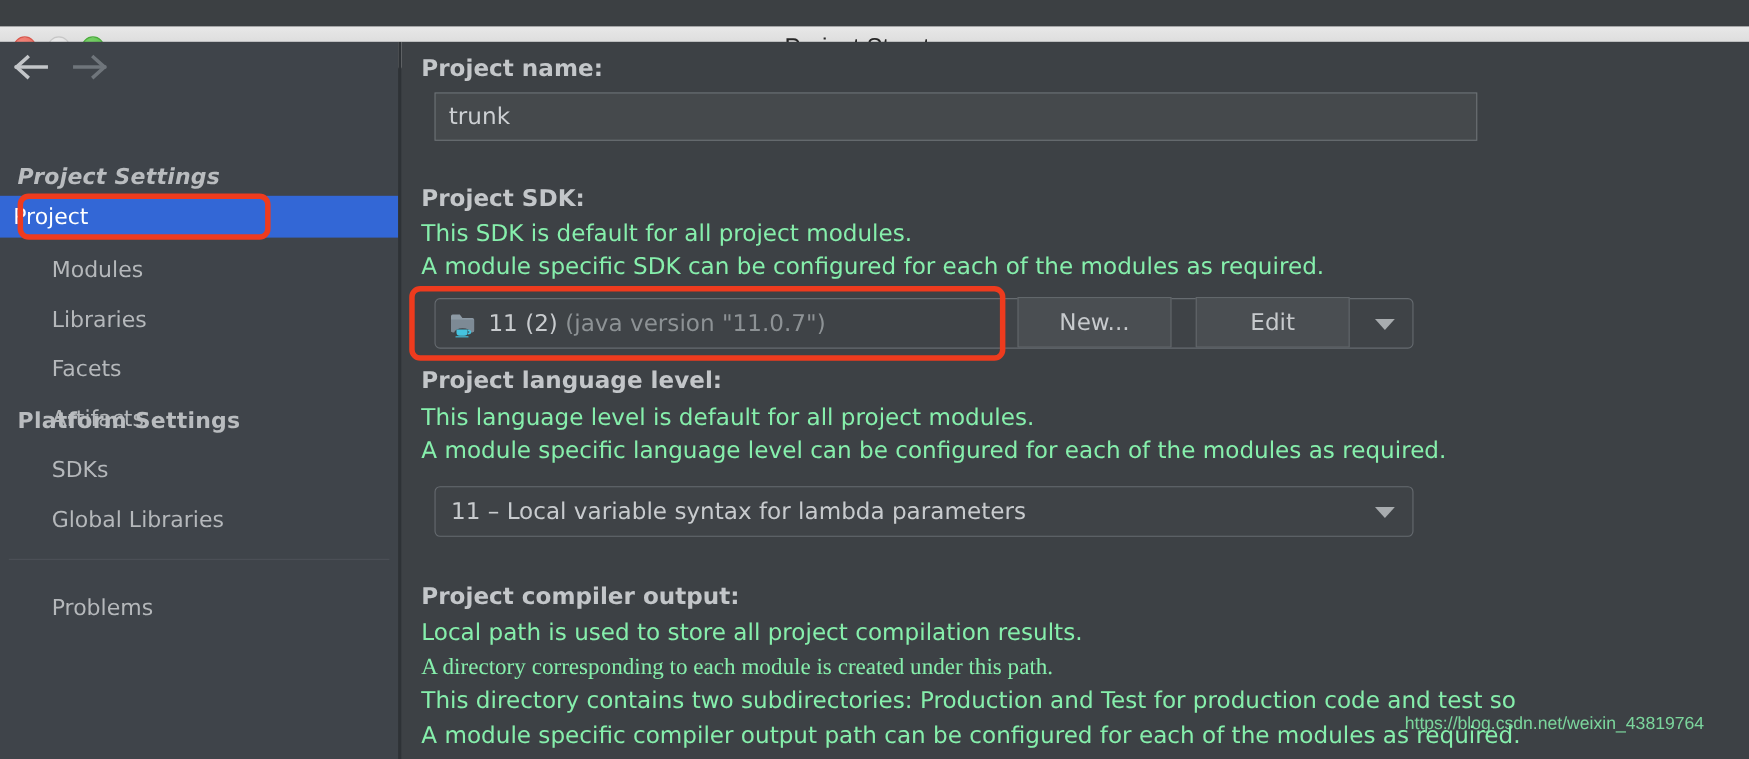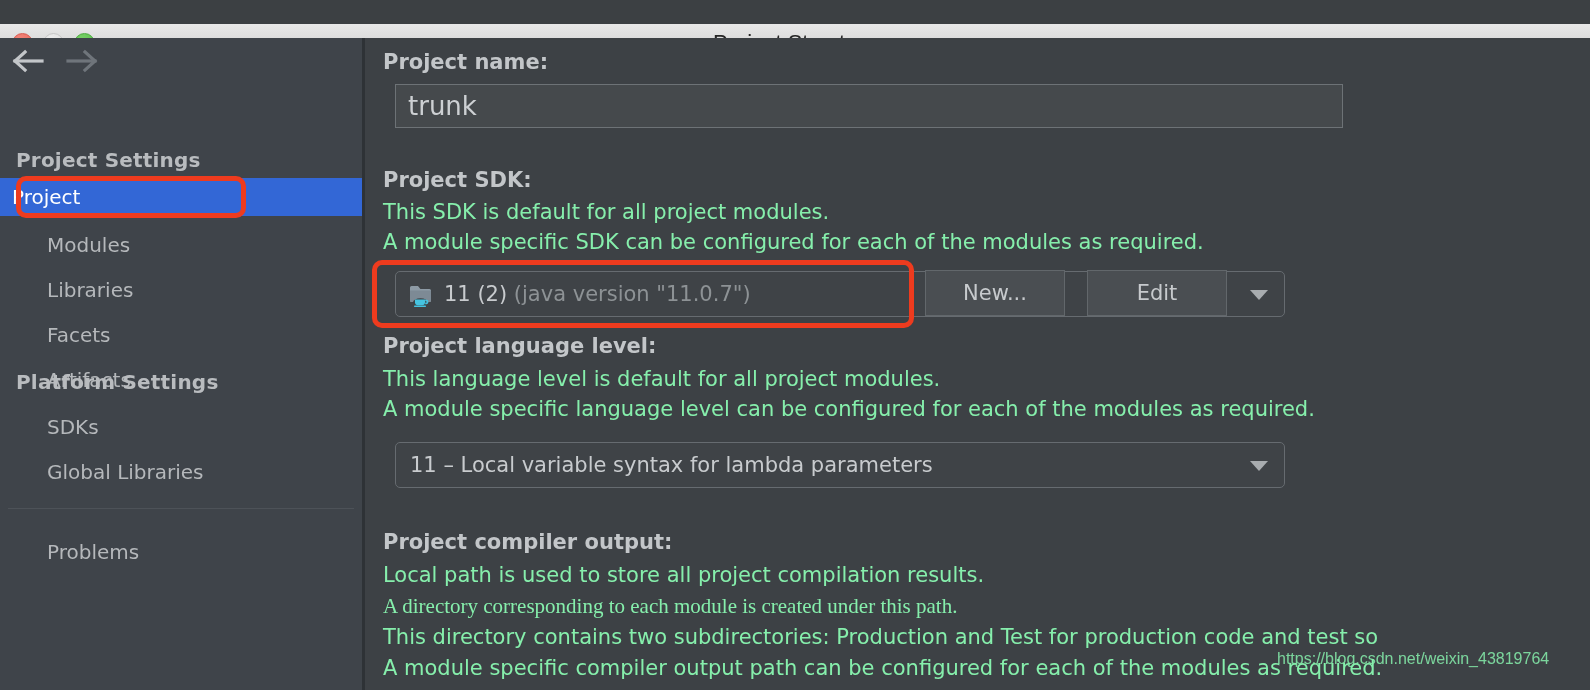--- a/index.html
+++ b/index.html
@@ -156,21 +156,21 @@
     font-size: 21px;
     color: #86efac;
     white-space: nowrap;
   }
 
   .textfield {
     position: absolute;
     background: #45494c;
     border: 1px solid #6d7276;
     box-sizing: border-box;
-    font-size: 26px;
+    font-size: 21px;
     color: #cdd0d3;
     padding-left: 12px;
     line-height: 42px;
     white-space: nowrap;
     overflow: hidden;
   }
 
   .combo {
     position: absolute;
     background: #3f4347;
@@ -263,21 +263,21 @@
         <div class="nav-arrow nav-fwd">
           <svg width="46" height="30" viewBox="0 0 46 30">
             <g stroke="#6f757b" stroke-width="3.2" fill="none" stroke-linecap="square">
               <line x1="8" y1="15" x2="35" y2="15"></line>
               <polyline points="25,6 35,15 25,24"></polyline>
             </g>
           </svg>
         </div>
       </div>
 
-      <div class="group-title" style="top:110px;">Project Settings</div>
+      <div class="group-title" style="top:110px;font-style:italic;">Project Settings</div>
 
       <div class="nav-item selected" style="top:140px;">
         <span>Project</span>
       </div>
       <div class="nav-item" style="top:188px;">
         <span>Modules</span>
       </div>
       <div class="nav-item" style="top:233px;">
         <span>Libraries</span>
       </div>

